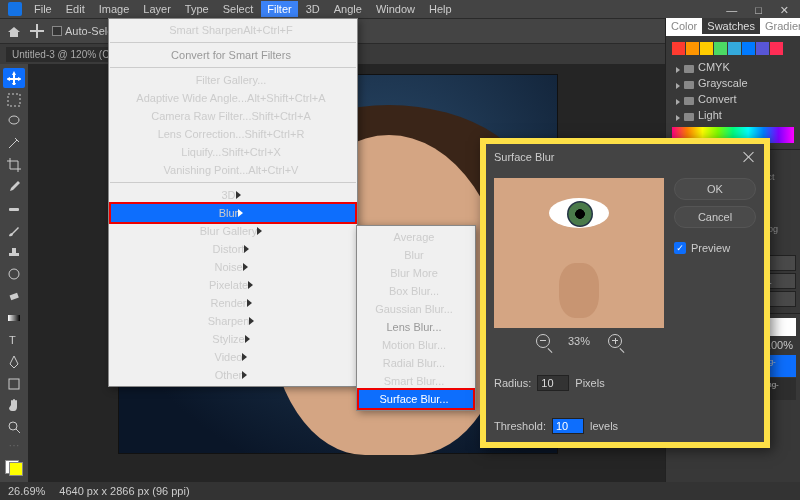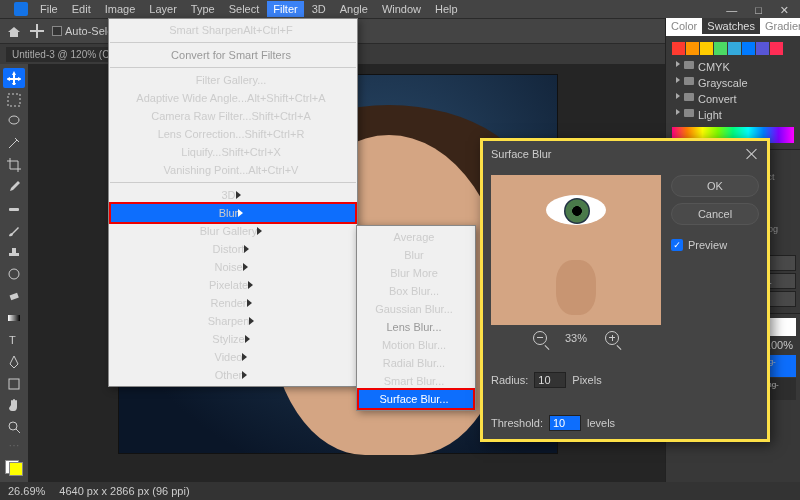--- a/index.html
+++ b/index.html
@@ -1,17 +1,17 @@
 <!DOCTYPE html>
 <html><head>
 <meta charset="utf-8">
 <style>
 *{margin:0;padding:0;box-sizing:border-box;font-family:Tahoma,Arial,sans-serif;font-size:11px;color:#ccc;user-select:none}
 body{width:800px;height:500px;background:#323232;overflow:hidden;position:relative}
-.menubar{height:18px;background:#444;display:flex;align-items:center;padding:0 14px;gap:2px}
+.menubar{height:18px;background:#444;display:flex;align-items:center;padding:0 8px;gap:2px}
 .logo{width:14px;height:14px;background:#1473e6;border-radius:2px;display:inline-block;margin-right:4px}
 .menubar span{padding:2px 6px;cursor:default}
 .menubar span.active{background:#3b82f6;color:#fff}
 .optbar{height:26px;background:#444;border-top:1px solid #2a2a2a;border-bottom:1px solid #2a2a2a;display:flex;align-items:center;padding:0 6px;gap:8px}
 .home-icon{width:16px;height:14px;position:relative}
 .home-icon:before{content:"";position:absolute;top:3px;left:2px;width:0;height:0;border-left:6px solid transparent;border-right:6px solid transparent;border-bottom:5px solid #ccc}
 .home-icon:after{content:"";position:absolute;top:7px;left:4px;width:8px;height:6px;background:#ccc}
 .move-icon{width:14px;height:14px;position:relative}
 .move-icon:before,.move-icon:after{content:"";position:absolute;background:#ccc}
 .move-icon:before{left:6px;top:0;width:2px;height:14px}
@@ -35,21 +35,21 @@
 .face .eye:before{content:"";position:absolute;left:12px;top:1px;width:20px;height:20px;background:radial-gradient(circle,#000 25%,#4a6a3a 28% 55%,#233 60%);border-radius:50%}
 .face .nose{position:absolute;left:105px;top:170px;width:30px;height:40px;background:#c89572;border-radius:40%}
 .face .mouth{position:absolute;left:85px;top:230px;width:70px;height:16px;background:#a56;border-radius:50%}
 .rpanel{position:absolute;right:0;top:18px;width:135px;bottom:18px;background:#383838;border-left:1px solid #222;display:flex;flex-direction:column;font-size:10px}
 .rpanel .tabs{display:flex;background:#ffffff;height:18px;align-items:flex-start}
 .rpanel .tabs span{padding:2px 5px;color:#888}
 .rpanel .tabs span.on{color:#ddd;background:#383838}
 .swatches{padding:6px}
 .swrow{display:flex;gap:1px;margin-bottom:4px}
 .sw{width:13px;height:13px}
-.folder{display:flex;align-items:flex-start;gap:4px;padding:2px 4px;color:#aaa}
+.folder{display:flex;align-items:flex-end;gap:4px;padding:2px 4px;color:#aaa}
 .folder .chev{width:0;height:0;border-left:4px solid #aaa;border-top:3px solid transparent;border-bottom:3px solid transparent}
 .folder .fi{width:10px;height:8px;background:#888;border-radius:1px}
 .colorbar{height:16px;background:linear-gradient(90deg,#ff0080,#ff8000,#ffff00,#80ff00,#00ff80,#00ffff,#0080ff,#8000ff,#ff00ff);margin-top:4px}
 .sec{border-top:1px solid #222;padding:4px}
 .sec .hd{color:#888;margin-bottom:3px}
 .meta{font-size:9px;color:#999;padding:3px 6px}
 .btn-sm{background:#4a4a4a;border:1px solid #222;padding:2px 6px;margin:2px 0;font-size:9px;text-align:center}
 .layerrow{display:flex;align-items:center;gap:4px;padding:2px;background:#2e2e2e;margin:1px 0}
 .layerrow.sel3{background:#0d6efd}
 .eye-i{width:12px;height:10px;border:1px solid #aaa;border-radius:50%}
@@ -60,21 +60,21 @@
 .menu .mi{display:flex;justify-content:center;align-items:center;padding:3px 18px 3px 14px;white-space:nowrap}
 .menu .mi.dis{color:#999}
 .menu .mi.hl{background:#0d6efd;color:#fff;border:2px solid #e00;margin:-2px 0;padding:3px 16px 3px 12px}
 .menu .mi.hl2{background:#0d6efd;color:#fff;border:2px solid #e00;margin:-2px 0;padding:3px 16px 3px 12px}
 .menu .sep{height:1px;background:#ccc;margin:3px 1px}
 .arrow{width:0;height:0;border-left:5px solid #333;border-top:4px solid transparent;border-bottom:4px solid transparent}
 .mi.hl .arrow,.mi.hl2 .arrow{border-left-color:#fff}
 .m1{left:108px;top:18px;width:250px}
 .m2{left:356px;top:225px;width:120px}
 
-.dlg{position:absolute;left:480px;top:138px;width:290px;background:#444;border:3px solid #fde047;box-shadow:3px 3px 12px rgba(0,0,0,.5);font-size:11px}
+.dlg{position:absolute;left:480px;top:138px;width:290px;background:#444;border:6px solid #fde047;box-shadow:3px 3px 12px rgba(0,0,0,.5);font-size:11px}
 .dlg .ti{display:flex;justify-content:space-between;align-items:center;padding:6px 8px;background:#444}
 .dlg .ti .x{width:14px;height:14px;position:relative}
 .dlg .ti .x:before,.dlg .ti .x:after{content:"";position:absolute;left:6px;top:0;width:1px;height:14px;background:#ccc}
 .dlg .ti .x:before{transform:rotate(45deg)}.dlg .ti .x:after{transform:rotate(-45deg)}
 .dlg .body{display:flex;padding:8px;gap:10px}
 .preview{width:170px}
 .pv-img{width:170px;height:150px;background:#d4a583;position:relative;overflow:hidden}
 .pv-img .pveye{position:absolute;left:55px;top:20px;width:60px;height:30px;background:#fff;border-radius:50%}
 .pv-img .pveye:before{content:"";position:absolute;left:18px;top:3px;width:26px;height:26px;background:radial-gradient(circle,#000 25%,#4a7a4a 28% 60%,#234 65%);border-radius:50%}
 .pv-img .pvnose{position:absolute;left:65px;top:85px;width:40px;height:55px;background:#c89572;border-radius:40%}

